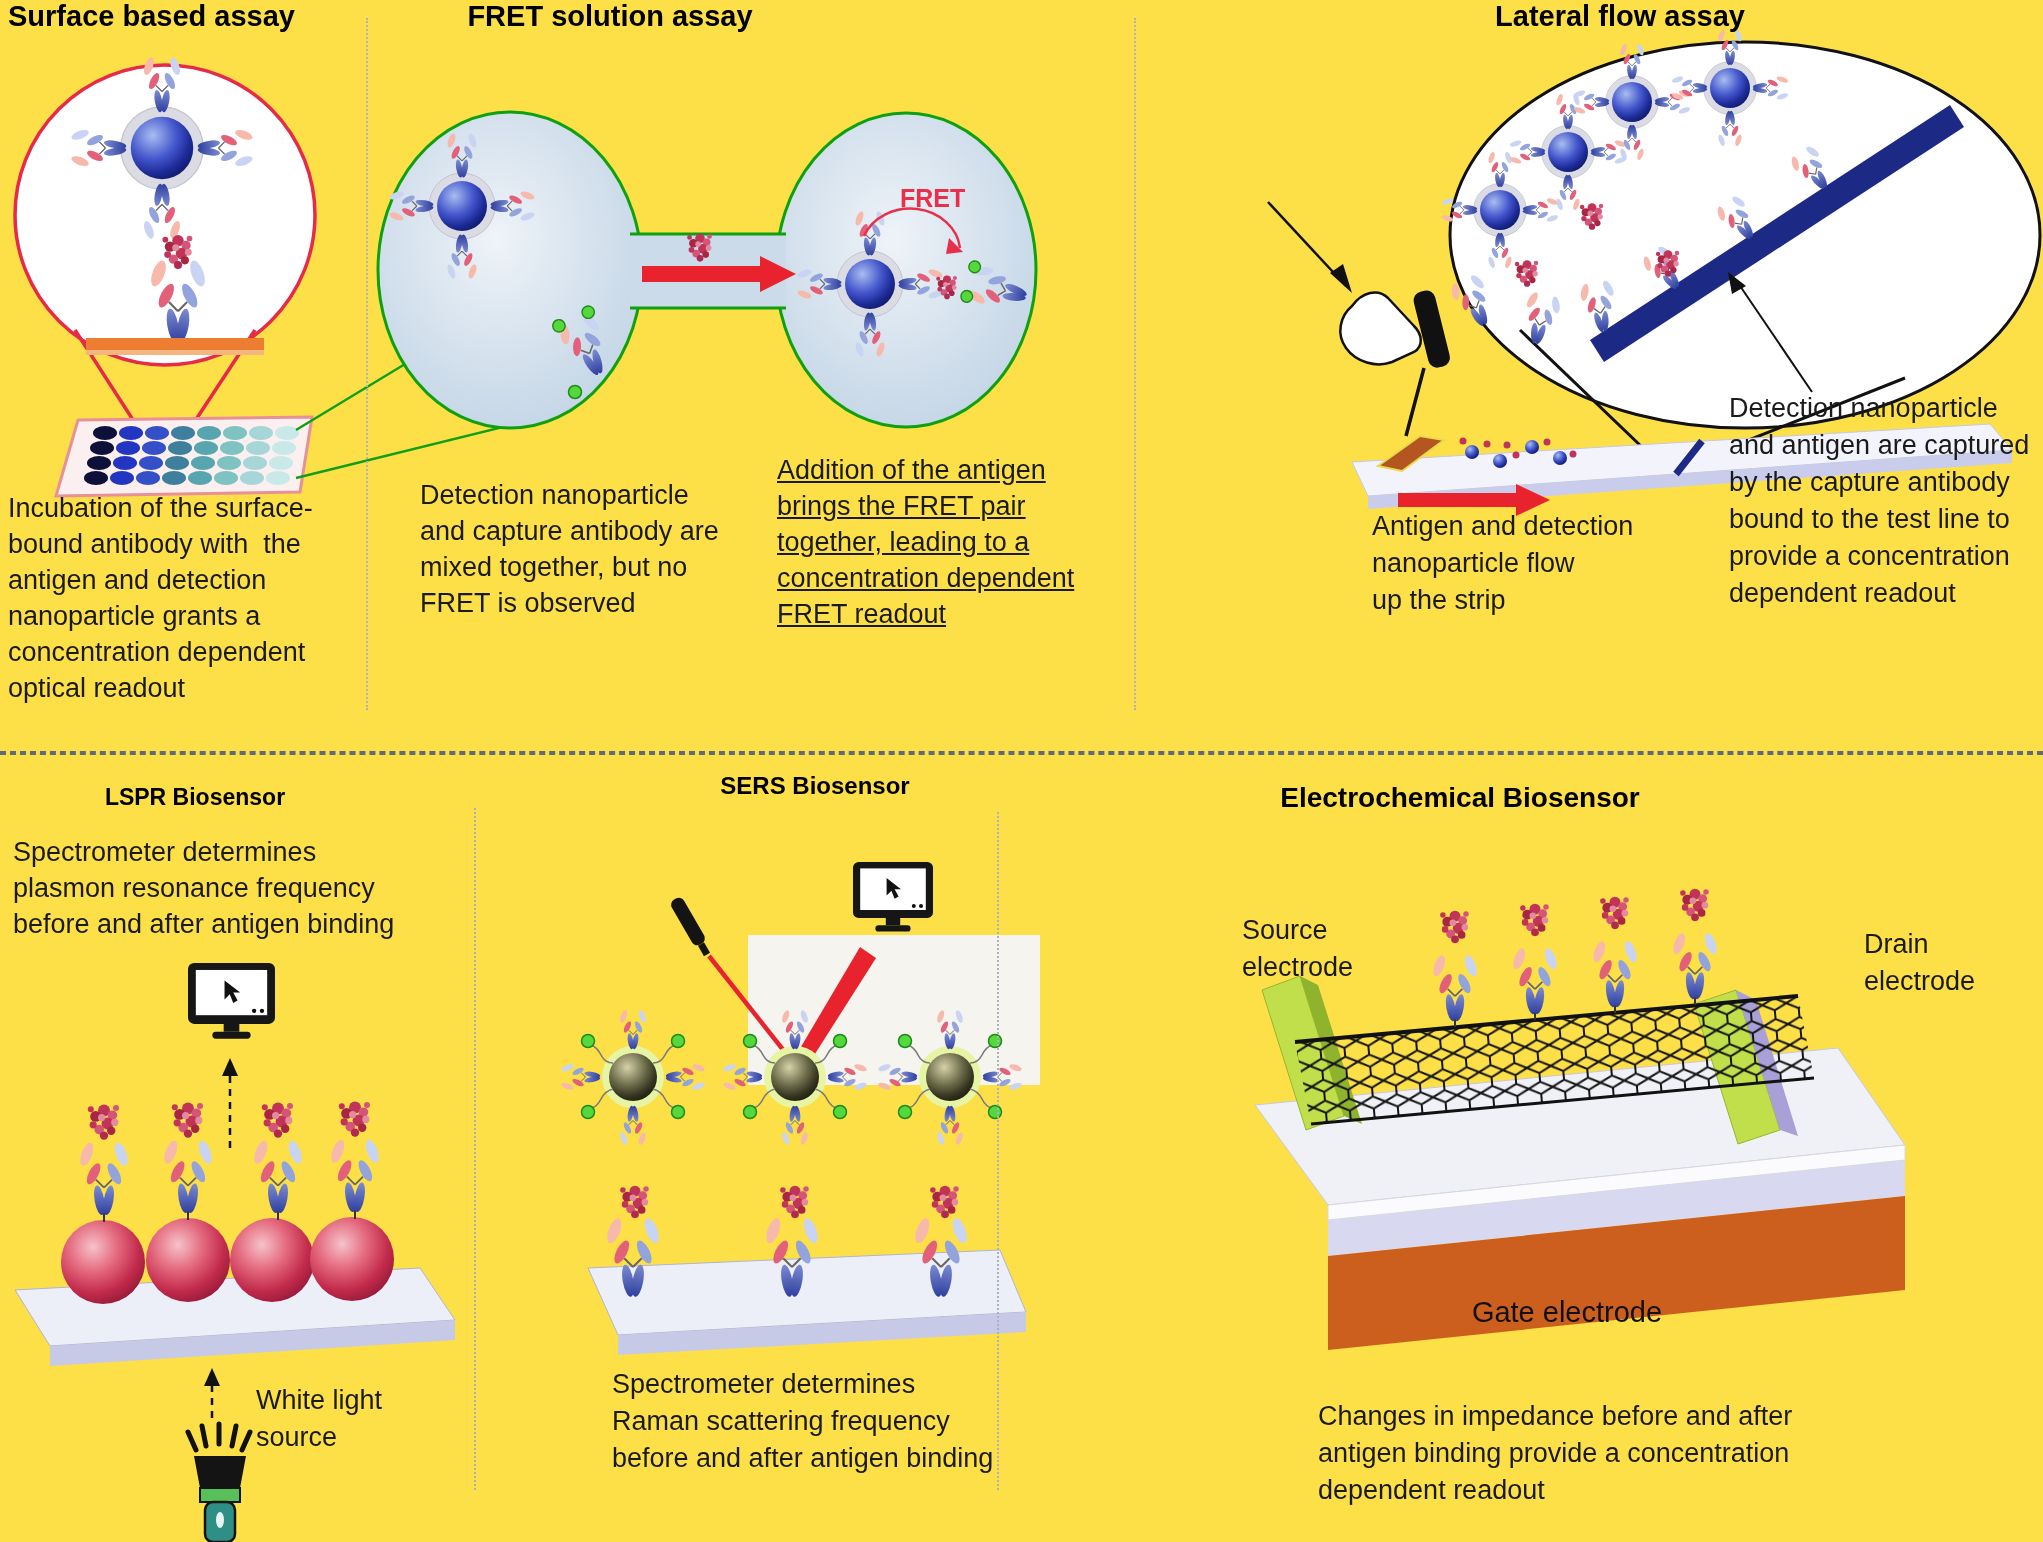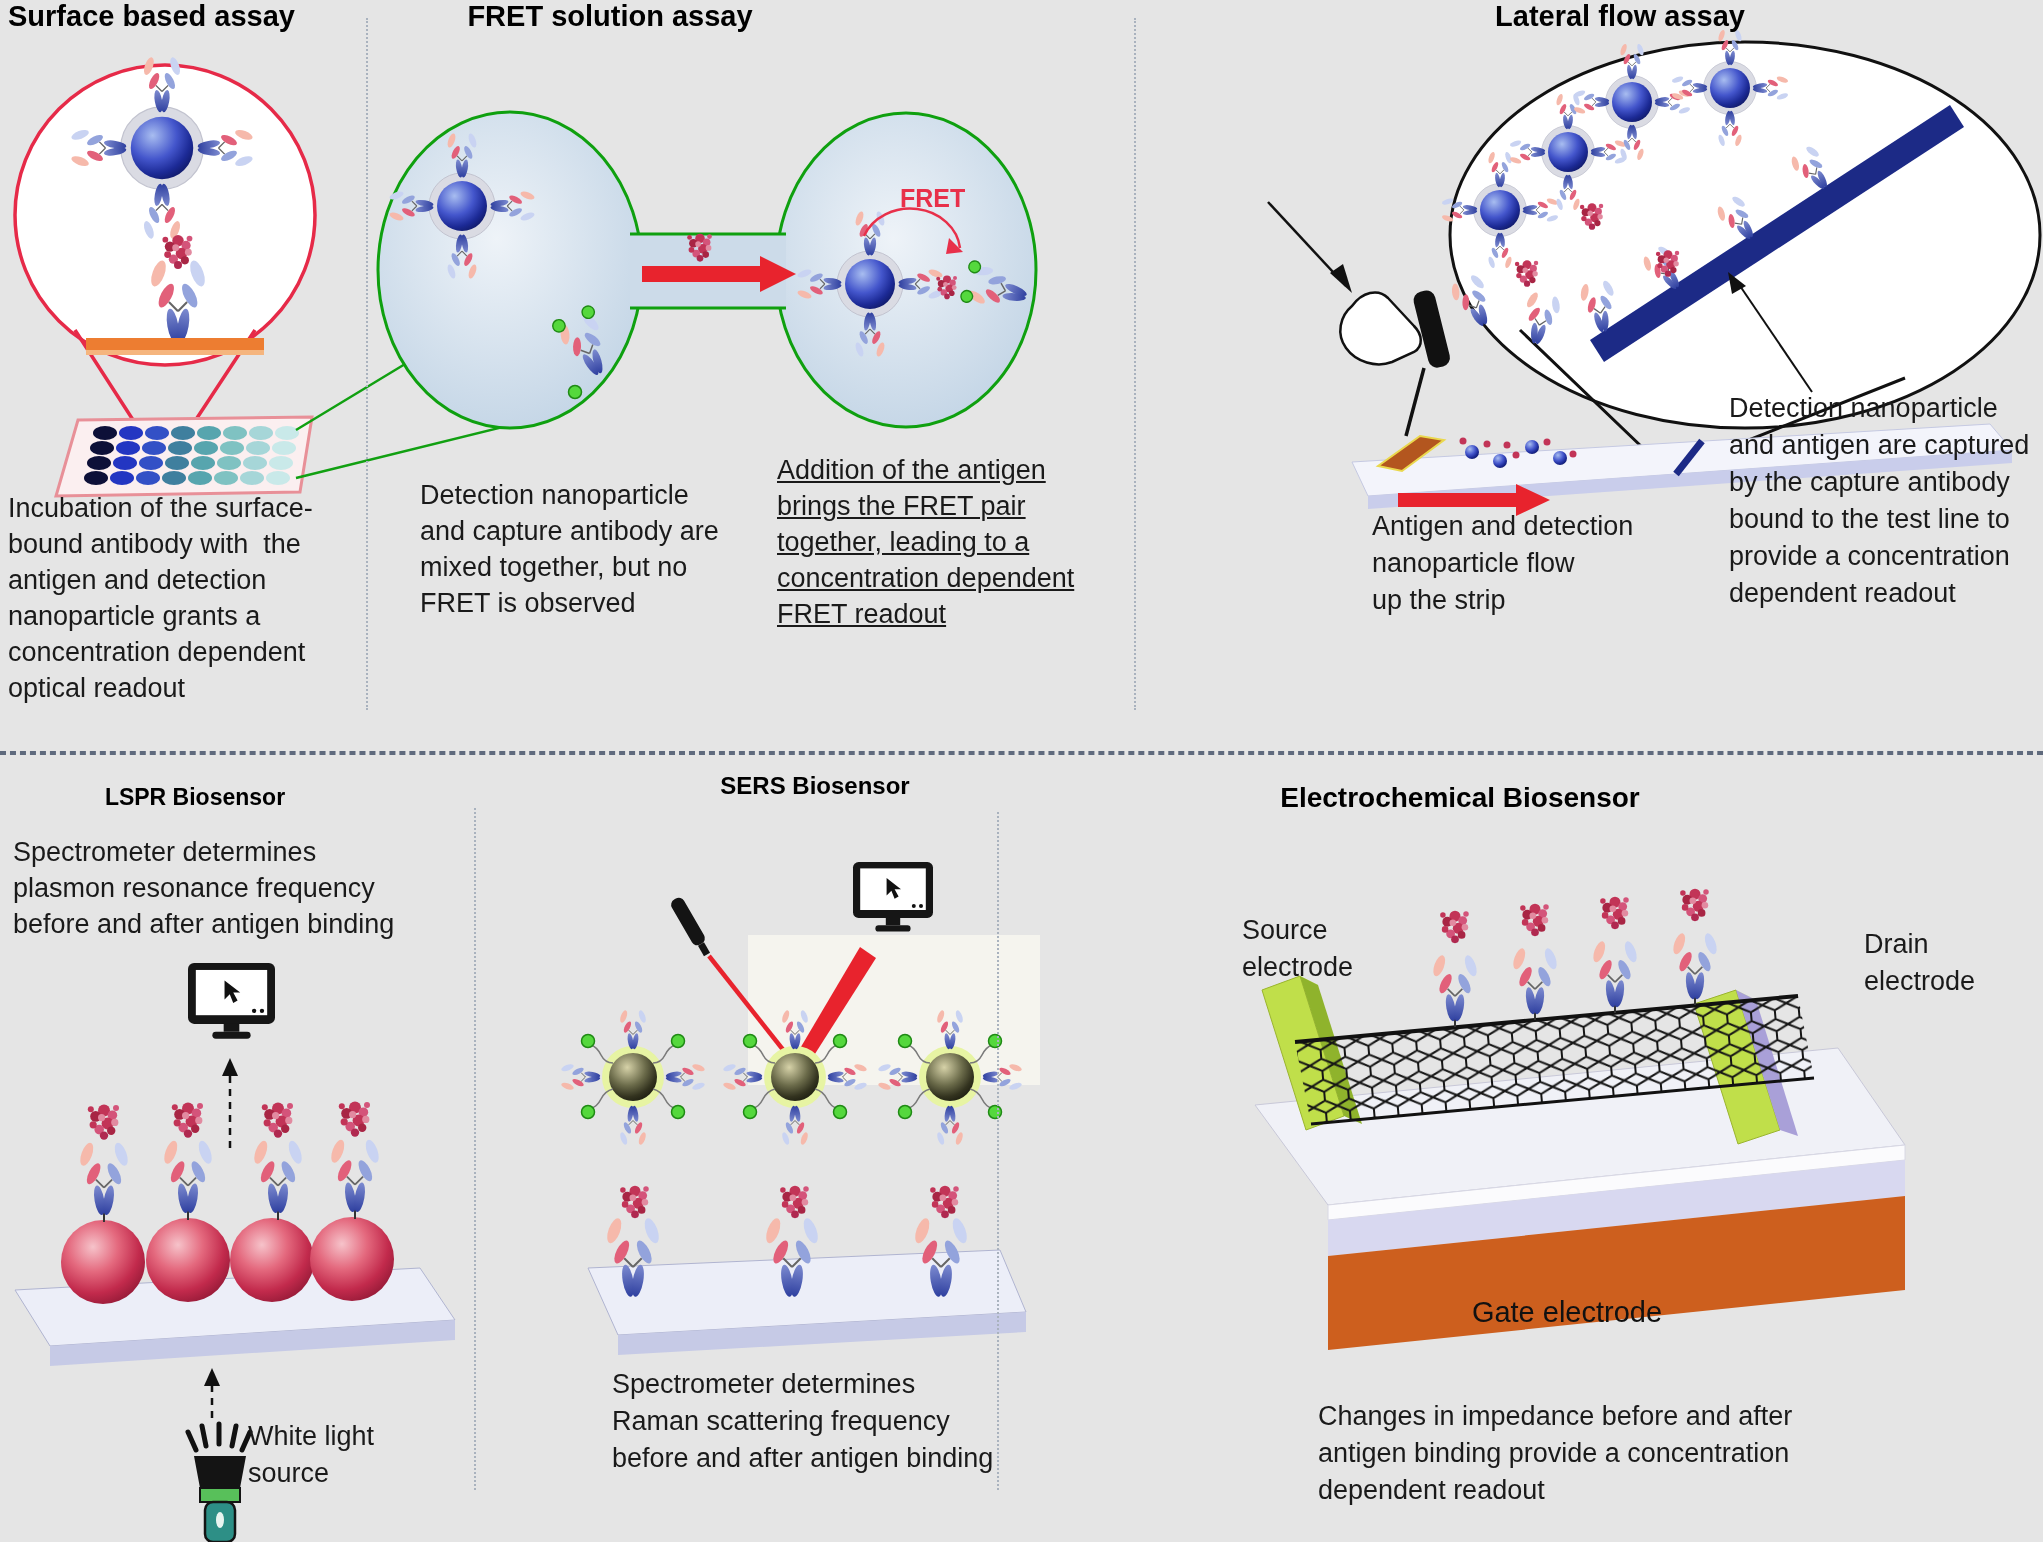--- a/index.html
+++ b/index.html
@@ -1,16 +1,16 @@
 <!DOCTYPE html>
 <html><head>
 <meta charset="utf-8">
 <style>
   html,body{margin:0;padding:0;background:#ffffff;}
-  #canvas{position:relative;width:2043px;height:1542px;background:#e5e5e5;
+  #canvas{position:relative;width:2043px;height:1542px;background:#fde047;
           font-family:"Liberation Sans",sans-serif;color:#1a1a1a;overflow:hidden;}
   .ttl{position:absolute;font-weight:bold;font-size:29px;color:#000;white-space:pre-wrap;text-align:center;}
   .ttl.left{text-align:left;}
   .cap{position:absolute;font-size:27px;line-height:36px;white-space:pre-wrap;}
   .small-lh{line-height:34px;}
   .big-lh{line-height:37px;}
   .fret-tag{position:absolute;font-weight:bold;font-size:25px;color:#e8304a;text-align:center;}
   .vdiv{position:absolute;width:0;border-left:2px dotted #a9b2be;}
   .hdiv{position:absolute;left:0;top:751px;width:2043px;height:4px;
         border-top:2px dashed #5f6a7d;border-bottom:2px dashed #5f6a7d;box-sizing:border-box;}
@@ -416,21 +416,21 @@
 and antigen are captured
 by the capture antibody
 bound to the test line to
 provide a concentration
 dependent readout</div>
 
   <div class="ttl" style="left:30px;top:784px;width:330px;font-size:23px;">LSPR Biosensor</div>
   <div class="cap" style="left:13px;top:834px;">Spectrometer determines
 plasmon resonance frequency
 before and after antigen binding</div>
-  <div class="cap big-lh" style="left:248px;top:1382px;margin-top:36px;">White light
+  <div class="cap big-lh" style="left:256px;top:1382px;">White light
 source</div>
 
   <div class="ttl" style="left:640px;top:772px;width:350px;font-size:24px;">SERS Biosensor</div>
   <div class="cap big-lh" style="left:612px;top:1366px;">Spectrometer determines
 Raman scattering frequency
 before and after antigen binding</div>
 
   <div class="ttl" style="left:1270px;top:782px;width:380px;font-size:28px;">Electrochemical Biosensor</div>
   <div class="cap big-lh" style="left:1242px;top:912px;">Source
 electrode</div>

